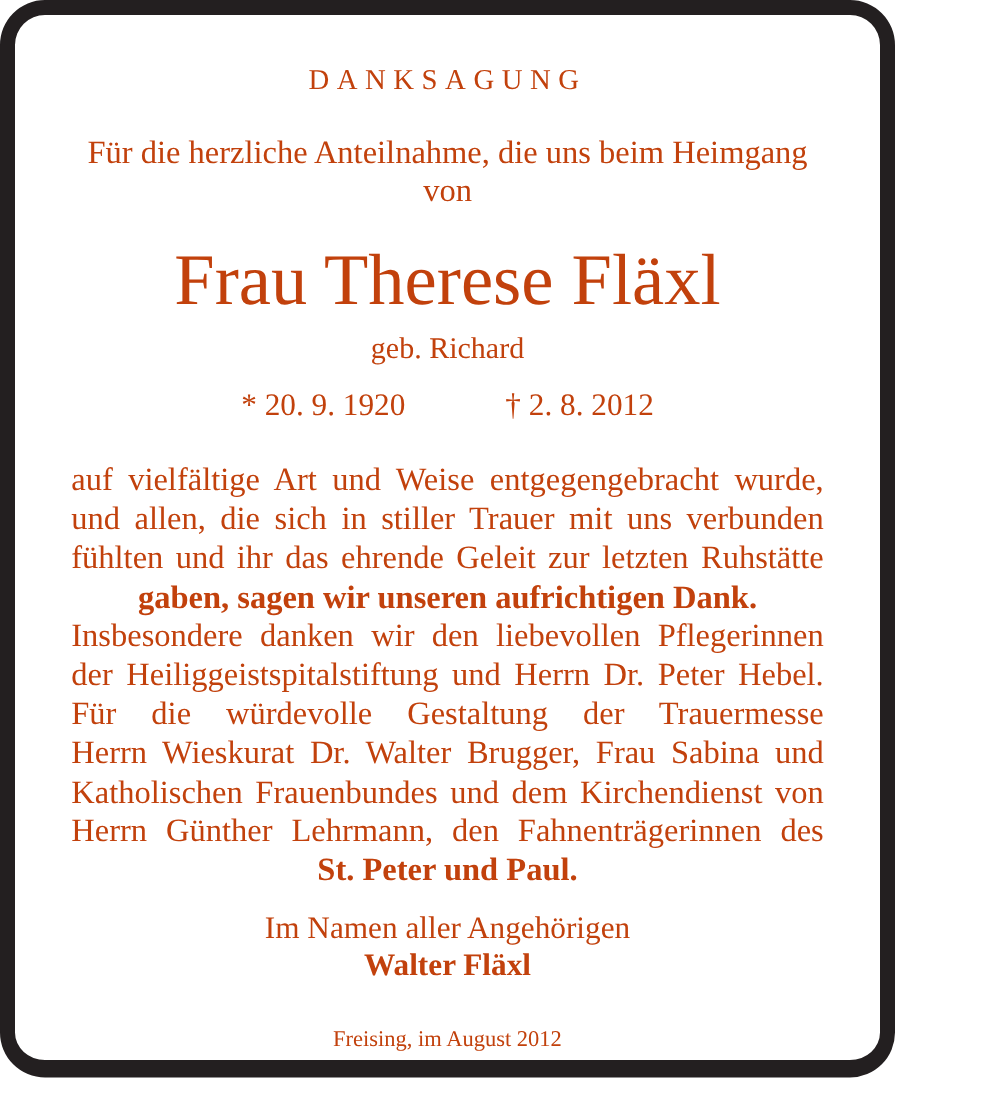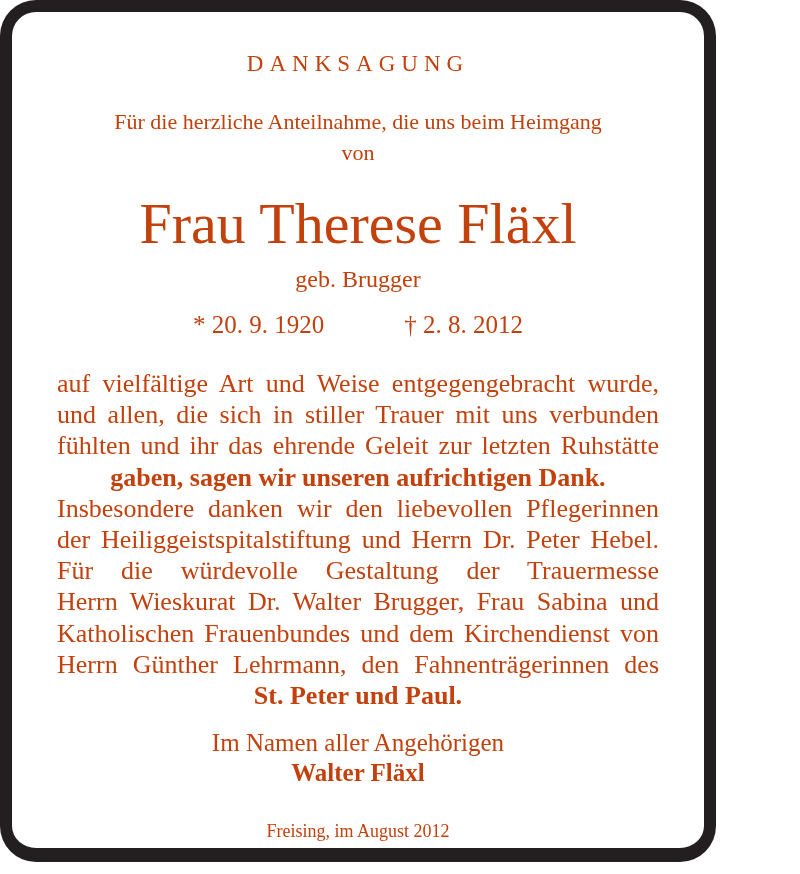--- a/index.html
+++ b/index.html
@@ -16,21 +16,21 @@
       font-family: "Liberation Serif", "DejaVu Serif", serif;
       text-align: center;
     }
     .heading {
       position: absolute; left: 0; right: 0; top: 38px;
       font-size: 23px; letter-spacing: 6px;
       line-height: 28px;
     }
     .intro {
       position: absolute; left: 0; right: 0; top: 94px;
-      font-size: 22px; line-height: 31px;
+      font-size: 26px; line-height: 31px;
     }
     .name {
       position: absolute; left: 0; right: 0; top: 180px;
       font-size: 58px; line-height: 64px;
     }
     .maiden {
       position: absolute; left: 0; right: 0; top: 252px;
       font-size: 24px; line-height: 30px;
     }
     .dates {
@@ -61,21 +61,21 @@
 <div class="frame">
   <div class="heading">DANKSAGUNG</div>
 
   <div class="intro">
     <div>Für die herzliche Anteilnahme, die uns beim Heimgang</div>
     <div>von</div>
   </div>
 
   <div class="name">Frau Therese Fläxl</div>
 
-  <div class="maiden">geb. Brugger</div>
+  <div class="maiden">geb. Richard</div>
 
   <div class="dates">
     <span>* 20. 9. 1920</span><span class="gap"></span><span>† 2. 8. 2012</span>
   </div>
 
   <div class="body-text">
     <span class="line">auf vielfältige Art und Weise entgegengebracht wurde,</span>
     <span class="line">und allen, die sich in stiller Trauer mit uns verbunden</span>
     <span class="line">fühlten und ihr das ehrende Geleit zur letzten Ruhstätte</span>
     <span class="line center">gaben, sagen wir unseren aufrichtigen Dank.</span>

